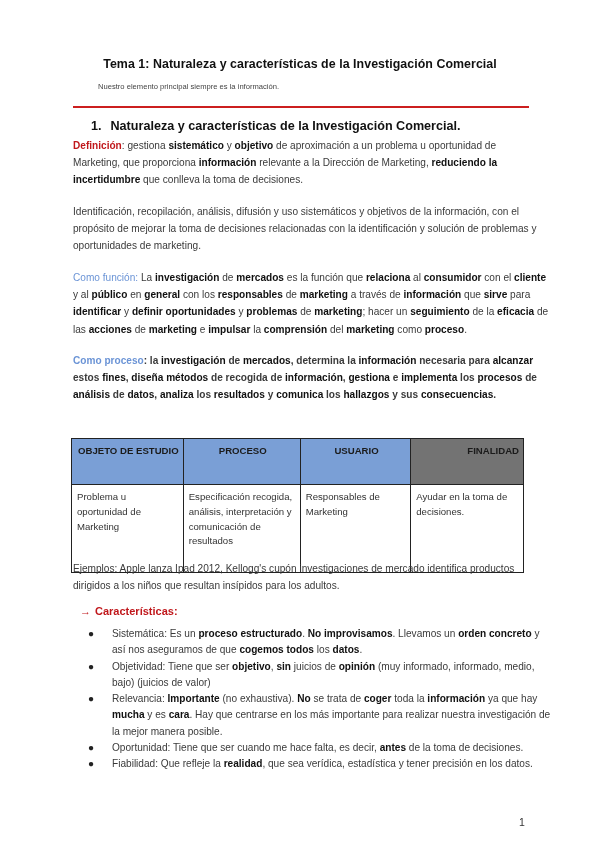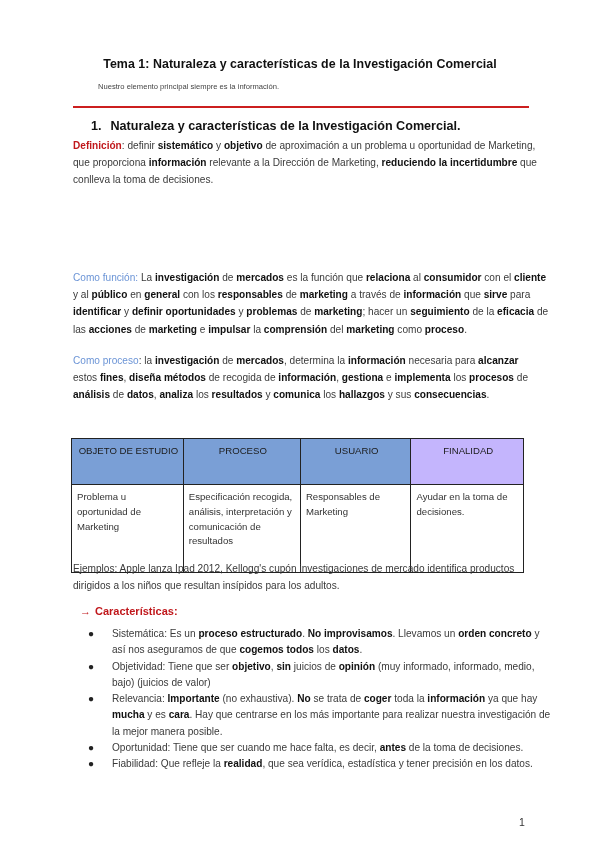--- a/index.html
+++ b/index.html
@@ -16,26 +16,26 @@
   .h1 .num { margin-right: 9px; }
 
   .para { position: absolute; left: 73px; width: 470px; font-size: 10.1px; line-height: 17.2px; color: #3a3a3a; }
   .para b { color: #111111; }
   .red-label { color: #c0171b; font-weight: bold; }
   .blue-label { color: #6b94d6; }
 
   #p-def { top: 118px; }
   #p-ident { top: 184px; }
   #p-func { top: 250px; width: 478px; }
-  #p-proc { top: 333px; }
+  #p-proc { top: 333px; font-weight: bold; }
 
   table.obj { position: absolute; left: 71px; top: 419px; width: 453px; border-collapse: collapse;
               font-size: 9.6px; color: #333333; }
   table.obj th, table.obj td { border: 1.2px solid #222222; vertical-align: top; }
-  table.obj th { background: #7a9fd6; color: #1b1b1b; font-weight: normal; height: 40px;
+  table.obj th { background: #7a9fd6; color: #1b1b1b; font-weight: bold; height: 40px;
                  text-align: center; padding: 5px 4px 0 6px; font-size: 9.6px; line-height: 13px; }
   table.obj td { height: 82px; padding: 5px 5px 0 5px; line-height: 14.8px; text-align: left; }
   .c1 { width: 113px; } .c2 { width: 117px; } .c3 { width: 109px; } .c4 { width: 114px; }
 
   #p-ej { top: 541px; line-height: 17.2px; }
 
   .car-head { position: absolute; left: 80px; top: 586px; font-size: 11px; color: #c0171b; font-weight: bold; }
   .car-head .arrow { font-weight: normal; margin-right: 4px; }
 
   ul.list { position: absolute; left: 74px; top: 607px; width: 480px; margin: 0; padding: 0; list-style: none;
@@ -53,39 +53,40 @@
 
   <div class="doc-title">Tema 1: Naturaleza y características de la Investigación Comercial</div>
   <div class="subtitle">Nuestro elemento principal siempre es la información.</div>
   <div class="red-rule" style="background: rgb(204, 31, 31);"></div>
 
   <div class="h1">
     <span class="num">1.</span><span>Naturaleza y características de la Investigación Comercial.</span>
   </div>
 
   <div class="para" id="p-def">
-    <span class="red-label">Definición</span><span class="rich"><span>: definir </span><b>sistemático</b><span> y </span><b>objetivo</b><span> de aproximación a un problema u oportunidad de Marketing, que proporciona </span><b>información</b><span> relevante a la Dirección de Marketing, </span><b>reduciendo la incertidumbre</b><span> que conlleva la toma de decisiones.</span></span>
+    <span class="red-label">Definición</span><span class="rich"><span>: gestiona </span><b>sistemático</b><span> y </span><b>objetivo</b><span> de aproximación a un problema u oportunidad de Marketing, que proporciona </span><b>información</b><span> relevante a la Dirección de Marketing, </span><b>reduciendo la incertidumbre</b><span> que conlleva la toma de decisiones.</span></span>
   </div>
 
+  <div class="para" id="p-ident">Identificación, recopilación, análisis, difusión y uso sistemáticos y objetivos de la información, con el propósito de mejorar la toma de decisiones relacionadas con la identificación y solución de problemas y oportunidades de marketing.</div>
 
   <div class="para" id="p-func">
     <span class="blue-label">Como función:</span><span class="rich"><span> La </span><b>investigación</b><span> de </span><b>mercados</b><span> es la función que </span><b>relaciona</b><span> al </span><b>consumidor</b><span> con el </span><b>cliente</b><span> y al </span><b>público</b><span> en </span><b>general</b><span> con los </span><b>responsables</b><span> de </span><b>marketing</b><span> a través de </span><b>información</b><span> que </span><b>sirve</b><span> para </span><b>identificar</b><span> y </span><b>definir oportunidades</b><span> y </span><b>problemas</b><span> de </span><b>marketing</b><span>; hacer un </span><b>seguimiento</b><span> de la </span><b>eficacia</b><span> de las </span><b>acciones</b><span> de </span><b>marketing</b><span> e </span><b>impulsar</b><span> la </span><b>comprensión</b><span> del </span><b>marketing</b><span> como </span><b>proceso</b><span>.</span></span>
   </div>
 
   <div class="para" id="p-proc">
     <span class="blue-label">Como proceso</span><span class="rich"><span>: la </span><b>investigación</b><span> de </span><b>mercados</b><span>, determina la </span><b>información</b><span> necesaria para </span><b>alcanzar</b><span> estos </span><b>fines</b><span>, </span><b>diseña métodos</b><span> de recogida de </span><b>información</b><span>, </span><b>gestiona</b><span> e </span><b>implementa</b><span> los </span><b>procesos</b><span> de </span><b>análisis</b><span> de </span><b>datos</b><span>, </span><b>analiza</b><span> los </span><b>resultados</b><span> y </span><b>comunica</b><span> los </span><b>hallazgos</b><span> y sus </span><b>consecuencias</b><span>.</span></span>
   </div>
 
   <table class="obj">
     <thead>
       <tr>
         <th class="c1" style="background: rgb(122, 159, 214);">OBJETO DE ESTUDIO</th>
         <th class="c2" style="background: rgb(122, 159, 214);">PROCESO</th>
         <th class="c3" style="background: rgb(122, 159, 214);">USUARIO</th>
-        <th class="c4" style="background: #c4b5fd;">FINALIDAD</th>
+        <th class="c4" style="background: #737373; text-align: right;">FINALIDAD</th>
       </tr>
     </thead>
     <tbody>
       <tr>
         <td>Problema u oportunidad de Marketing</td>
         <td>Especificación recogida, análisis, interpretación y comunicación de resultados</td>
         <td>Responsables de Marketing</td>
         <td>Ayudar en la toma de decisiones.</td>
       </tr>
     </tbody>

